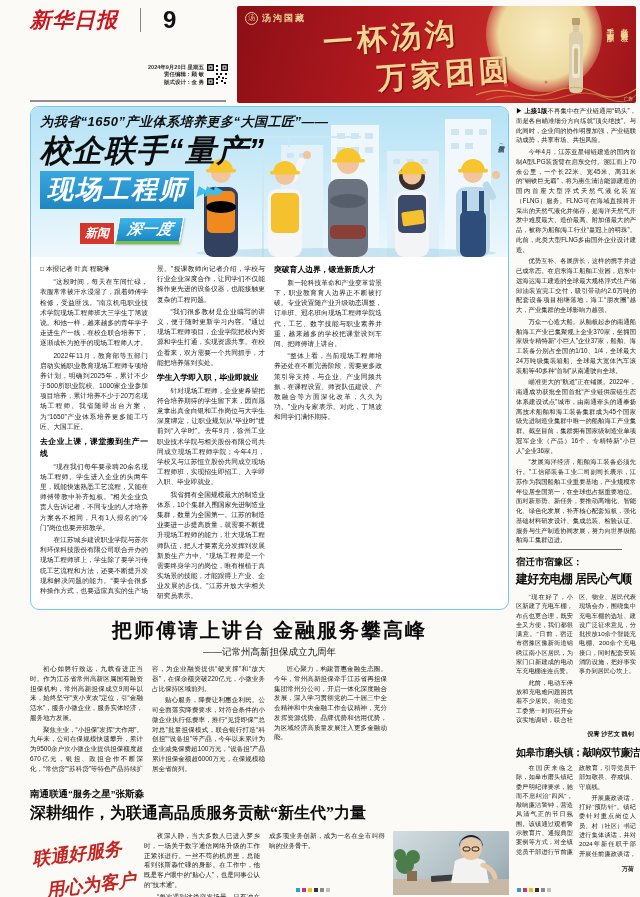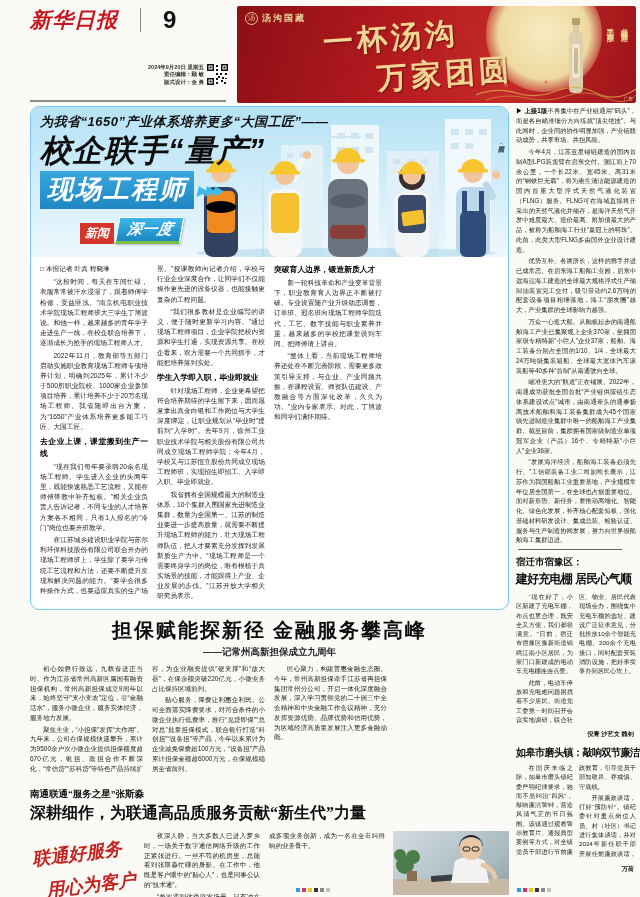--- a/index.html
+++ b/index.html
@@ -59,21 +59,21 @@
   .photo-credit{position:absolute;right:3px;top:34px;writing-mode:vertical-rl;font-size:6px;color:#44596b;}
   .f-body{height:352px;padding:7px 9px;box-sizing:border-box;column-count:4;column-gap:9px;
           column-fill:auto;font-size:6.7px;line-height:1.52;text-align:justify;color:#222;overflow:hidden;}
   .f-body p{margin:0 0 2px;text-indent:2em;}
   .f-body p.byline{text-indent:0;margin-bottom:3px;}
   .subhead{font-size:7.8px;font-weight:bold;margin:4px 0 2px;color:#000;}
   
   .danbao{margin-top:7px;}
   .db-head{text-align:center;}
   .db-title{font-family:"Liberation Serif",serif;font-weight:800;font-size:20px;letter-spacing:2px;color:#0c0c0c;}
-  .db-sub{font-size:9.5px;margin-top:2px;color:#222;font-weight:bold;}
+  .db-sub{font-size:9.5px;margin-top:2px;color:#222;font-weight:normal;}
   .db-body{margin-top:5px;height:116px;column-count:4;column-gap:9px;column-fill:auto;
            font-size:6.5px;line-height:1.5;text-align:justify;overflow:hidden;}
   .db-body p{margin:0 0 2px;text-indent:2em;}
   
   .liantong{margin-top:8px;}
   .lt-kicker{font-size:9.5px;font-weight:bold;color:#111;}
   .lt-title{font-family:"Liberation Serif",serif;font-weight:800;font-size:16px;margin:2px 0 7px;color:#0c0c0c;}
   .lt-content{display:flex;gap:8px;height:104px;overflow:hidden;}
   .calligraphy{width:106px;position:relative;flex:none;}
   .cal-line{font-family:"Liberation Serif",serif;font-style:italic;font-weight:900;
@@ -279,21 +279,21 @@
           <p>针对现场工程师，企业更希望把符合培养期待的学生留下来，因而愿意拿出真金白银和工作岗位与大学生深度绑定，让职业规划从“毕业时”提前到“入学时”。去年9月，徐州工业职业技术学院与相关股份有限公司共同成立现场工程师学院；今年4月，学校又与江苏恒立股份共同成立现场工程师班，实现招生即招工、入学即入职、毕业即就业。</p>
           <p>我省拥有全国规模最大的制造业体系，10个集群入围国家先进制造业集群，数量为全国第一。江苏的制造业要进一步提高质量，就需要不断提升现场工程师的能力，壮大现场工程师队伍，把人才要素充分发挥到发展新质生产力中。“现场工程师是一个需要终身学习的岗位，唯有根植于真实场景的技能，才能跟得上产业、企业发展的步伐。”江苏开放大学相关研究员表示。</p>
           <div class="subhead">突破育人边界，锻造新质人才</div>
           <p>新一轮科技革命和产业变革背景下，职业教育育人边界正不断被打破。专业设置随产业升级动态调整，订单班、冠名班向现场工程师学院迭代，工艺、数字技能与职业素养并重，越来越多的学校把课堂设到车间、把师傅请上讲台。</p>
           <p>“整体上看，当前现场工程师培养还处在不断完善阶段，需要更多政策引导支持，与企业、产业同频共振，在课程设置、师资队伍建设、产教融合等方面深化改革，久久为功。”业内专家表示。对此，丁旭波和同学们满怀期待。</p>
         </div>
       </div>
 
       <div class="danbao">
         <div class="db-head">
-          <div class="db-title">担保赋能探新径  金融服务攀高峰</div>
+          <div class="db-title">把师傅请上讲台  金融服务攀高峰</div>
           <div class="db-sub">——记常州高新担保成立九周年</div>
         </div>
         <div class="db-body">
           <p>初心如磐行致远，九载奋进正当时。作为江苏省常州高新区属国有融资担保机构，常州高新担保成立9周年以来，始终坚守“支小支农”定位，引“金融活水”，服务小微企业，服务实体经济，服务地方发展。</p>
           <p>聚焦主业，“小担保”发挥“大作用”。九年来，公司在保规模快速攀升，累计为9500余户次小微企业提供担保额度超670亿元，银担、政担合作不断深化，“常信贷”“苏科贷”等特色产品持续扩容，为企业融资提供“硬支撑”和“放大器”，在保余额突破220亿元，小微业务占比保持区域前列。</p>
           <p>贴心服务，降费让利惠企利民。公司全面落实降费要求，对符合条件的小微企业执行低费率，推行“见贷即保”“总对总”批量担保模式，联合银行打造“科创担”“设备担”等产品，今年以来累计为企业减免保费超100万元，“设备担”产品累计担保金额超6000万元，在保规模稳居全省前列。</p>
           <p>匠心聚力，构建普惠金融生态圈。今年，常州高新担保牵手江苏省再担保集团常州分公司，开启一体化深度融合发展，深入学习贯彻党的二十届三中全会精神和中央金融工作会议精神，充分发挥资源优势、品牌优势和信用优势，为区域经济高质量发展注入更多金融动能。</p>
         </div>
       </div>
 

